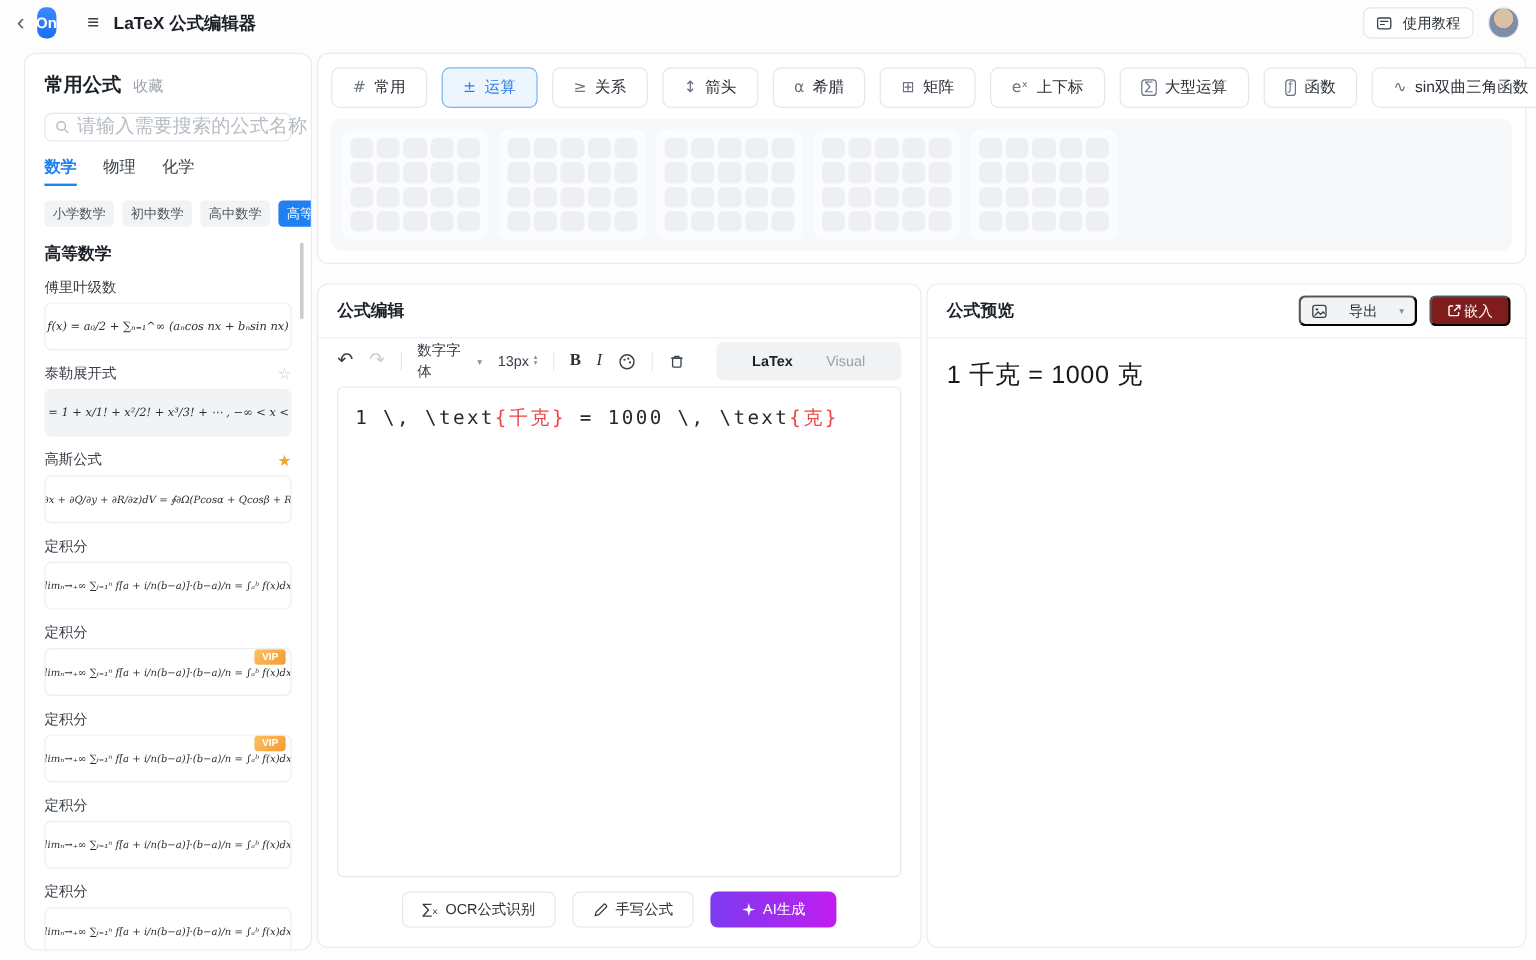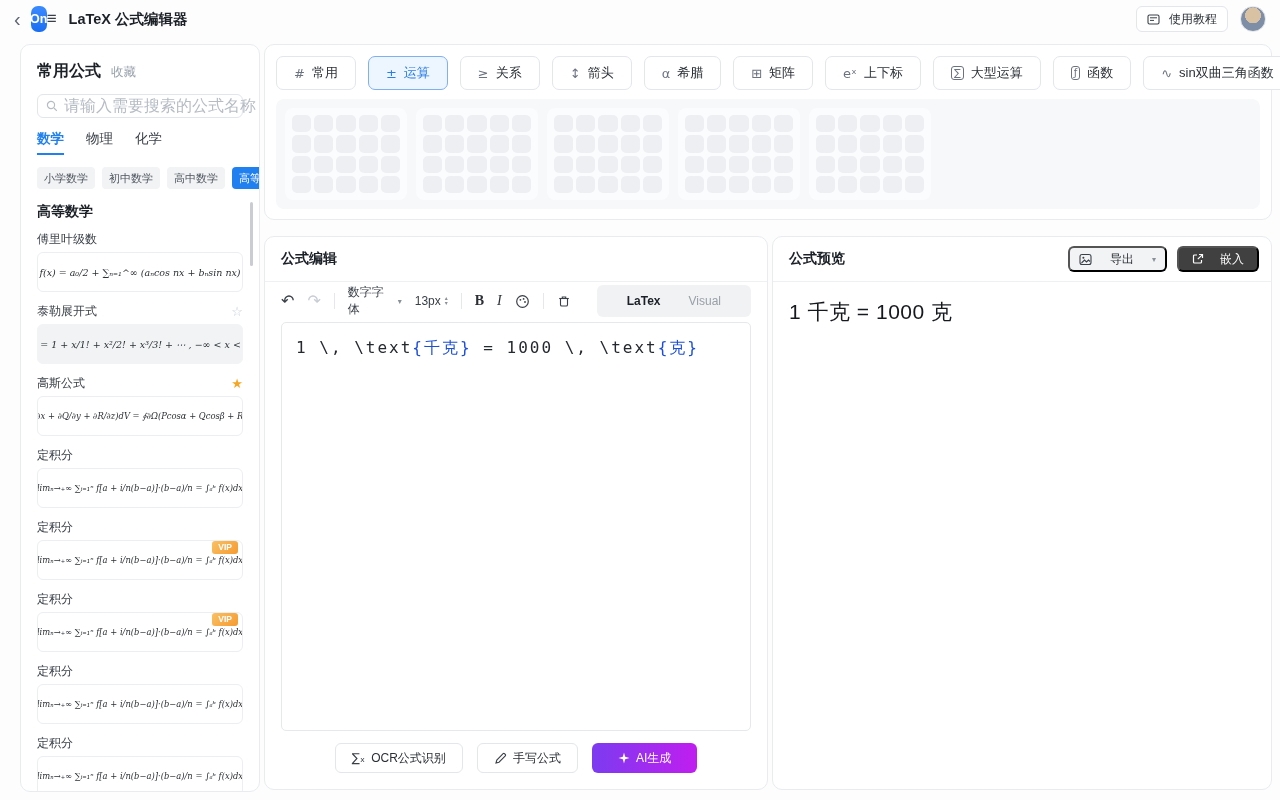--- a/index.html
+++ b/index.html
@@ -3,21 +3,21 @@
 <meta charset="utf-8">
 <style>
   * { margin:0; padding:0; box-sizing:border-box; }
   html,body { width:1280px; height:800px; }
   body { font-family:"Liberation Sans", sans-serif; background:#fdfdfe; color:#2b3036; overflow:hidden; }
   .page { position:relative; width:1280px; height:800px; background:#fdfdfe; }
 
   
   .topbar { position:absolute; left:0; top:0; width:1280px; height:38px; display:flex; align-items:center; padding:0 14px; background:#fdfdfe; }
   .back { font-size:20px; color:#5f6670; margin-right:10px; cursor:pointer; line-height:1; }
-  .logo { width:16px; height:26px; border-radius:7px; background:linear-gradient(180deg,#3b8bff,#1a6ef2); color:#fff; font-weight:bold; font-size:12.5px; display:flex; align-items:center; justify-content:center; margin-right:0; }
+  .logo { width:16px; height:26px; border-radius:7px; background:linear-gradient(180deg,#3b8bff,#1a6ef2); color:#fff; font-weight:bold; font-size:12.5px; display:flex; align-items:center; justify-content:center; margin-right:26px; }
   .menu-ic { font-size:17px; color:#3a4048; margin-right:12px; cursor:pointer; }
   .app-title { font-size:14.5px; font-weight:bold; color:#1c2128; }
   .topbar .spacer { flex:1; }
   .tutorial-btn { display:inline-flex; align-items:center; gap:9px; height:26px; padding:0 10px; border:1px solid #e3e6ea; border-radius:6px; background:#fff; font-size:12px; color:#2b3036; cursor:pointer; }
   .avatar { width:26px; height:26px; border-radius:50%; margin-left:12px; background:radial-gradient(circle at 50% 35%, #d9c1a4 0 40%, #7d8ea6 41% 100%); border:1px solid #e5e7ea; cursor:pointer; }
 
   
   .card { position:absolute; background:#fff; border:1px solid #e9ebee; border-radius:10px; }
 
   
@@ -71,33 +71,33 @@
   .stepper { display:inline-flex; flex-direction:column; line-height:5px; font-size:6px; color:#8a9097; }
   .tb-b { font-weight:bold; font-size:14px; font-family:"Liberation Serif",serif; cursor:pointer; }
   .tb-i { font-style:italic; font-size:14px; font-family:"Liberation Serif",serif; cursor:pointer; }
   .tb-sep { width:1px; height:16px; background:#e5e7eb; }
   .toolbar .spacer { flex:1; }
   .seg { display:flex; background:#f1f2f4; border-radius:6px; padding:16px; height:26px; }
   .seg-opt { display:flex; align-items:center; padding:0 14px; font-size:12px; color:#9aa0a8; border-radius:5px; cursor:pointer; }
   .seg-opt.active { background:#fff; color:#1c2128; font-weight:bold; box-shadow:0 1px 2px rgba(0,0,0,.08); }
   .codebox { flex:1; margin:2px 16px 12px; border:1px solid #e6e8eb; border-radius:5px; padding:12px 14px; font-family:"DejaVu Sans Mono",monospace; font-size:16px; letter-spacing:2px; line-height:26px; cursor:text; overflow:hidden; }
   .tok-dark { color:#24292f; }
-  .tok-red { color:#1d4ed8;text-align:center; }
+  .tok-red { color:#ef4444;text-align:center; }
   .editor-btns { height:30px; margin-bottom:16px; display:flex; justify-content:center; gap:14px; flex:none; }
   .ebtn { display:inline-flex; align-items:center; gap:6px; height:30px; padding:0 16px; border:1px solid #e3e6ea; border-radius:6px; background:#fff; font-size:12px; color:#2b3036; cursor:pointer; white-space:nowrap; }
   .ebtn .sig { font-family:"DejaVu Sans",sans-serif; font-size:12px; color:#3a4048; }
   .ebtn.ai { border:none; background:linear-gradient(90deg,#7c3bf0,#c01ef0); color:#fff; padding:0 26px; }
 
   
   .preview-card { left:772px; top:236px; width:500px; height:554px; }
   .preview-head { height:45px; display:flex; align-items:center; padding:0 12px 0 16px; border-bottom:1px solid #eef0f2; }
   .preview-head .spacer { flex:1; }
   .export-btn { display:inline-flex; align-items:center; gap:18px; height:26px; padding:0 9px; background:#f2f3f5; border-radius:6px; font-size:12px; color:#2b3036; cursor:pointer; }
   .export-caret { font-size:8px; color:#8a9097; }
-  .embed-btn { display:inline-flex; align-items:center; gap:16px; height:26px; padding:0 13px; background:#404040; border-radius:6px; font-size:12px; color:#fff; cursor:pointer; margin-left:10px; }
+  .embed-btn { display:inline-flex; align-items:center; gap:2px; height:26px; padding:0 13px; background:#7f1d1d; border-radius:6px; font-size:12px; color:#fff; cursor:pointer; margin-left:10px; }
   .preview-body { padding:16px; }
   .preview-formula { font-size:21px; color:#15181c; letter-spacing:0.5px; }
 
   svg { display:block; }
 </style>
 </head>
 <body>
 
 <div class="page">
 

